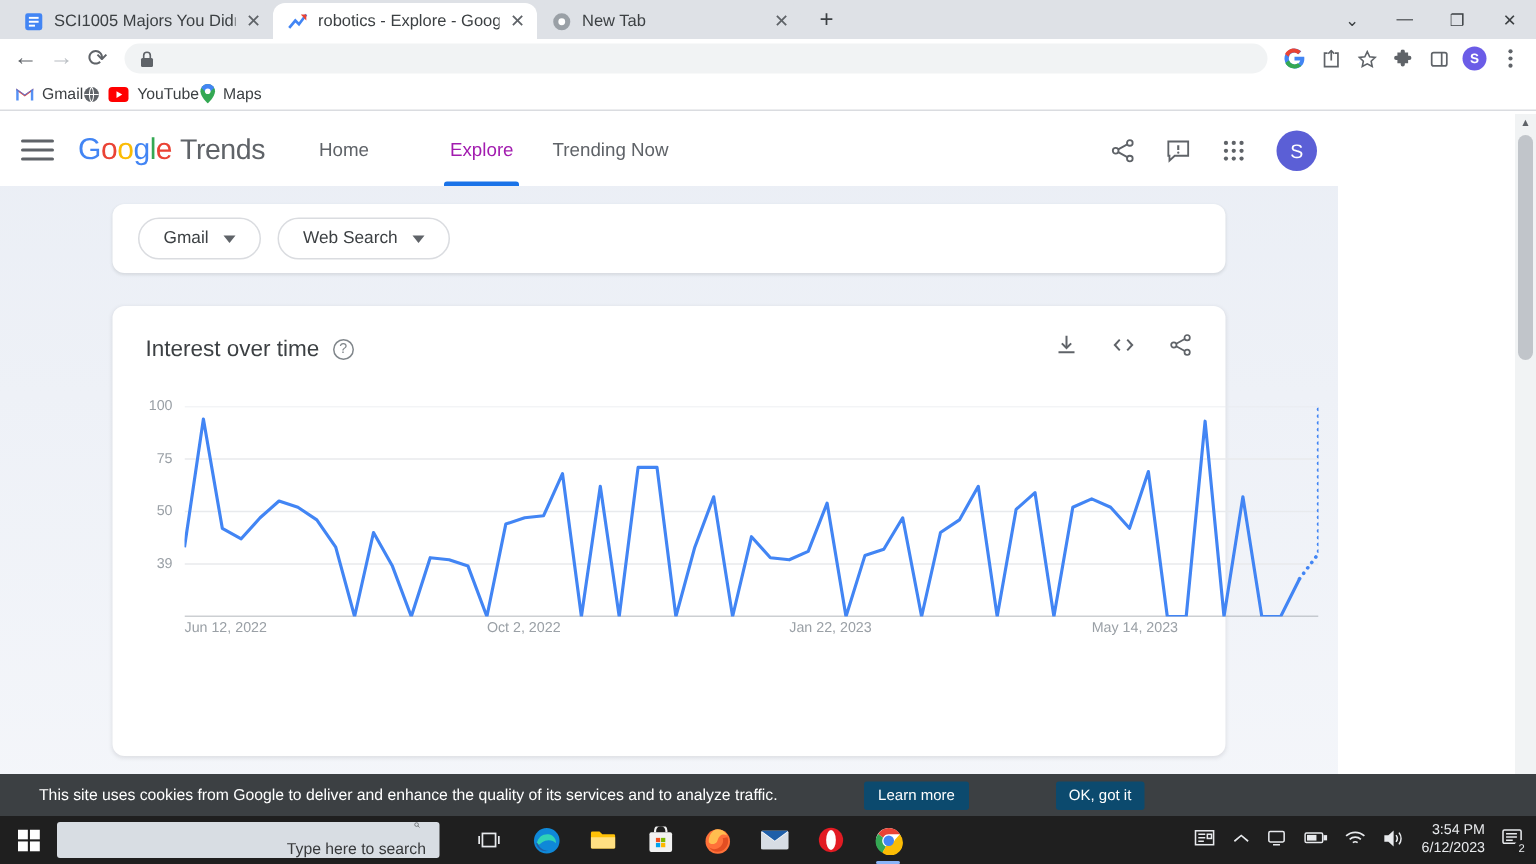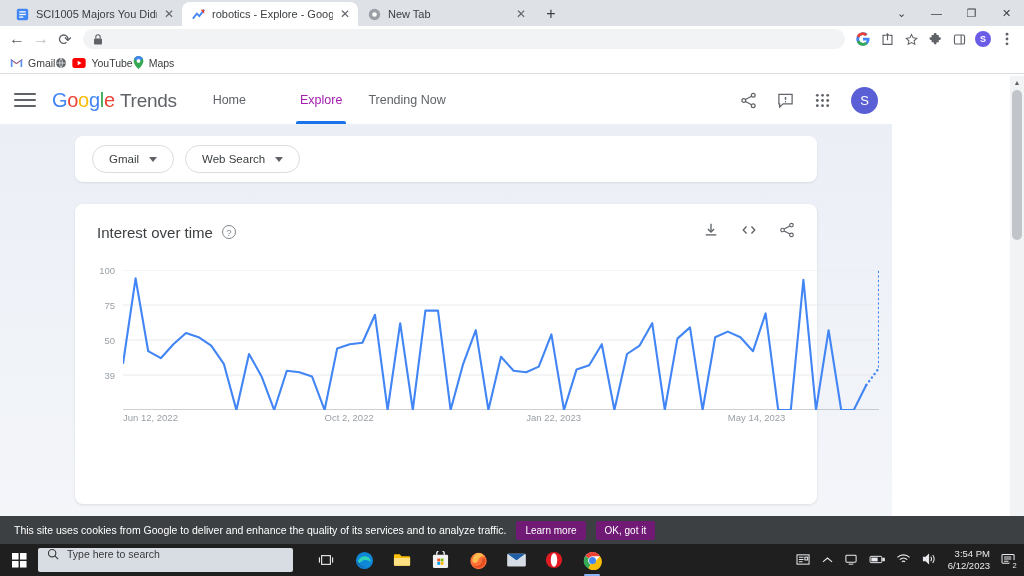--- a/index.html
+++ b/index.html
@@ -148,38 +148,38 @@
     position:absolute; right:2px; top:14px; width:10px; height:150px;
     background:#c1c5ca; border-radius:5px;
   }
   .scroll-arrow { position:absolute; right:3px; width:8px; height:8px;
     color:#5f6368; font-size:7px; text-align:center; }
 
   
   .cookie {
     position:absolute; left:0; bottom:32px; width:1024px; height:28px;
     background:#3c4043; display:flex; align-items:center; gap: 10px;
-    padding: 0 14px; color:#fff; font-size: 10.5px;
+    padding: 0 26px; color:#fff; font-size: 10.5px;
   }
   .cookie-btn {
-    background:#701a75; color:#fff; font-size:10px; padding: 4px 9px;
-    border-radius: 2px; white-space:nowrap;
+    background:#0c4a6e; color:#fff; font-size:10px; padding: 4px 9px;
+    border-radius: 2px; white-space:nowrap;margin-left:48px;
   }
 
   
   .taskbar {
     position:absolute; left:0; bottom:0; width:1024px; height:32px;
     background:#1f1f1f; display:flex; align-items:center;
   }
   .start { width: 38px; height:32px; display:flex; align-items:center;
            justify-content:center; }
   .tb-search {
     width: 255px; height: 24px; background:#d8dde3; border-radius:2px;
-    display:flex; align-items:flex-start; gap: 8px; padding: 0 9px;
-    font-size: 10.5px; color:#37393b;
+    display:flex; align-items:flex-end; gap: 8px; padding: 0 9px;
+    font-size: 10.5px; color:#37393b;flex-direction:column;
   }
   .tb-icons { display:flex; align-items:center; gap: 16px; margin-left: 22px; }
   .tbi { width:22px; height:24px; display:flex; align-items:center;
          justify-content:center; position:relative; }
   .tbi.running::after {
     content:""; position:absolute; bottom:-4px; left:3px; right:3px;
     height:2px; background:#8ab4f8; border-radius:1px;
   }
   .tray { margin-left:auto; display:flex; align-items:center; gap:11px;
           padding-right: 8px; color:#e8eaed; font-size: 9.5px; }

